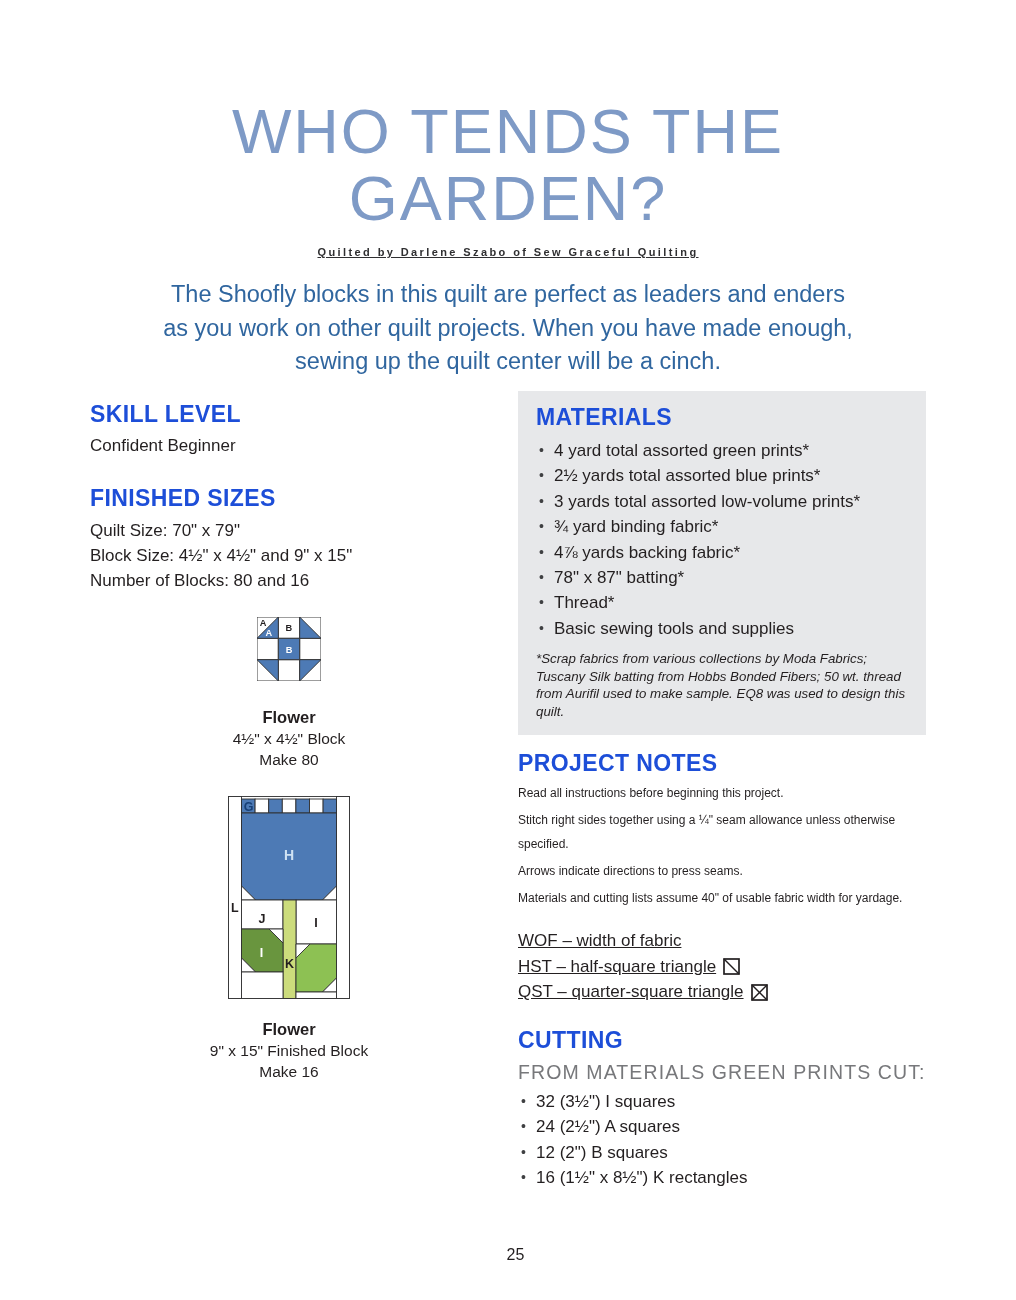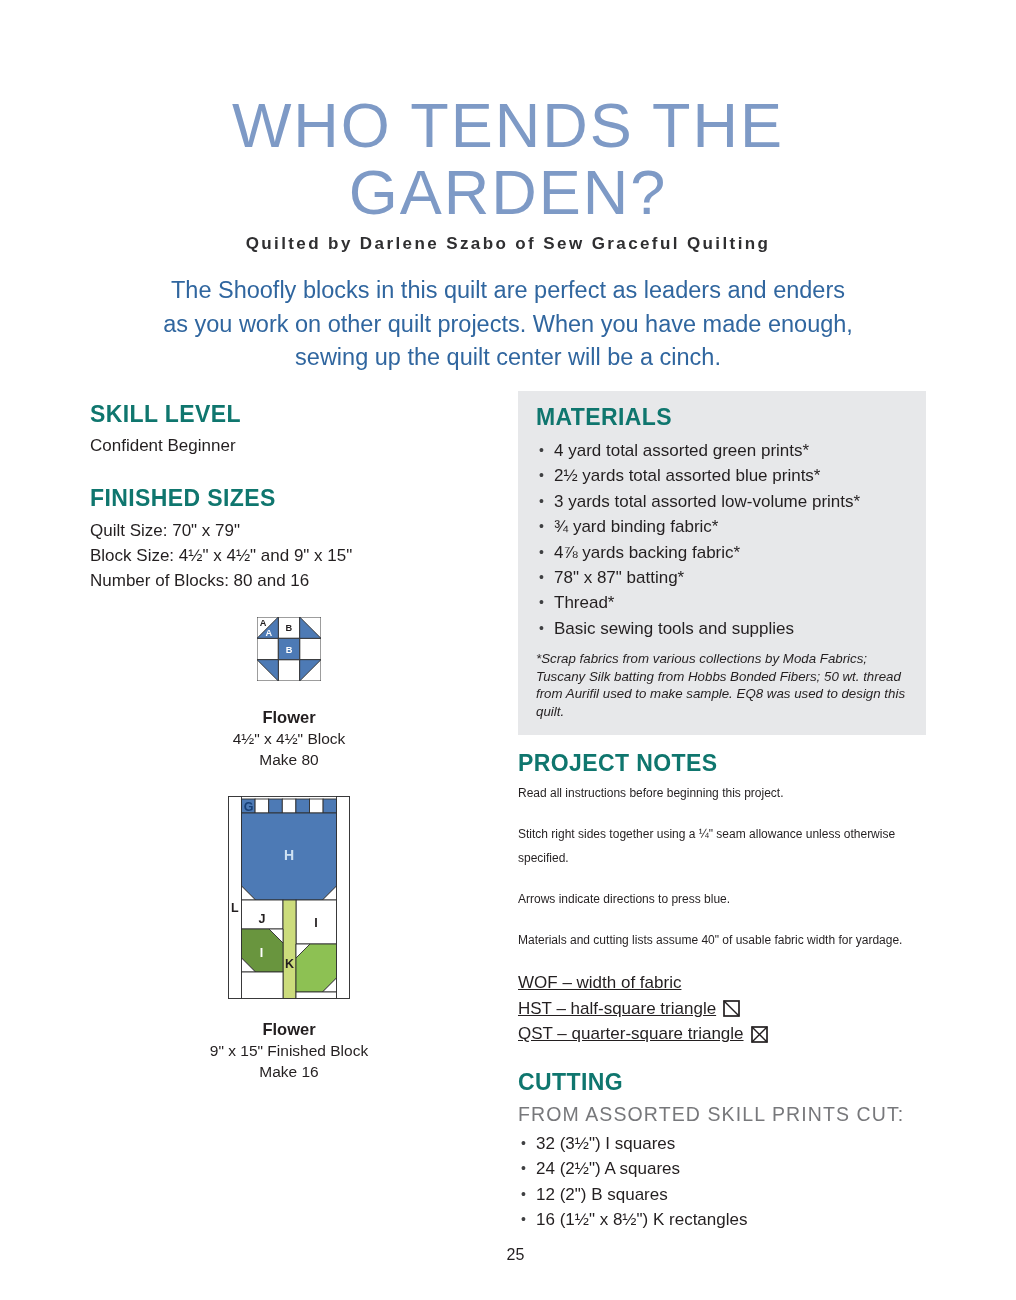--- a/index.html
+++ b/index.html
@@ -2,29 +2,29 @@
 <html><head>
 <meta charset="utf-8">
 <style>
   html,body{margin:0;padding:0;background:#ffffff;}
   .page{
     position:relative;width:1016px;height:1300px;margin:0 auto;background:#fff;
     font-family:"Liberation Sans", sans-serif;color:#231f20;overflow:hidden;
   }
   
   .header{position:absolute;top:84px;left:0;right:0;text-align:center;}
-  .title{margin:8px;font-weight:400;font-size:63px;line-height:67px;letter-spacing:2px;
+  .title{margin:14px;font-weight:400;font-size:63px;line-height:67px;letter-spacing:2px;
          color:#7e9ac6;}
   .title span{display:block;}
-  .credit{margin-top:0;font-size:17px;letter-spacing:2.4px;color:#2f2f31;font-weight:bold;}
+  .credit{margin-top:0;font-size:11px;letter-spacing:2.4px;color:#2f2f31;font-weight:bold;text-decoration:underline;}
   .intro{margin:20px auto 0;width:690px;font-size:23.5px;line-height:33.5px;color:#30669f;}
   
   .col-left{position:absolute;left:90px;top:401px;width:398px;}
   .col-right{position:absolute;left:518px;top:391px;width:408px;}
-  .section-heading{margin:0;font-size:23px;font-weight:bold;color:#0f766e;letter-spacing:.4px;}
+  .section-heading{margin:0;font-size:23px;font-weight:bold;color:#1d4ed8;letter-spacing:.4px;}
   .body-line{font-size:17px;line-height:25px;}
   .skill-value{margin-top:5px;}
   .sizes-block{margin-top:27px;}
   .sizes-lines{margin-top:6px;}
   
   .figure{text-align:center;}
   .figure-shoofly{margin-top:24px;}
   .figure-flower{margin-top:26px;}
   .figcaption{margin-top:22px;}
   .figure-flower .figcaption{margin-top:16px;}
@@ -33,21 +33,21 @@
   
   .materials-box{background:#e7e8ea;padding:13px 18px 15px 18px;}
   .bullet-list{margin:7px 0 0 0;padding:0;list-style:none;}
   .bullet-list li{position:relative;padding-left:18px;font-size:17px;line-height:25.4px;}
   .bullet-list li::before{content:"•";position:absolute;left:3px;top:0;font-size:14px;color:#3f4042;}
   .footnote{font-style:italic;font-size:13.3px;line-height:17.5px;margin-top:9px;color:#231f20;}
   
   .project-notes{margin-top:15px;}
   .project-notes p{margin:8px 0 0 0;font-size:12px;line-height:24px;}
   .project-notes p:first-of-type{margin-top:4px;}
-  .project-notes p + p{margin-top:17px;}
+  .project-notes p + p{margin-top:3px;}
   
   .abbrev-block{margin-top:18px;}
   .abbrev-line{display:flex;align-items:center;font-size:17px;line-height:25.5px;gap:7px;text-decoration:underline;}
   .abbrev-icon{width:17px;height:17px;flex:0 0 auto;}
   
   .cutting-block{margin-top:22px;}
   .cutting-sub{margin-top:7px;font-size:19.5px;letter-spacing:1.1px;color:#77787b;font-weight:400;}
   .cutting-block .bullet-list{margin-top:5px;}
   
   .page-number{position:absolute;left:0;right:0;bottom:36px;text-align:center;font-size:16px;padding-left:15px;}
@@ -188,21 +188,21 @@
         <li>Thread*</li>
         <li>Basic sewing tools and supplies</li>
       </ul>
       <div class="footnote">*Scrap fabrics from various collections by Moda Fabrics; Tuscany Silk batting from Hobbs Bonded Fibers; 50 wt. thread from Aurifil used to make sample. EQ8 was used to design this quilt.</div>
     </div>
 
     <div class="project-notes">
       <h2 class="section-heading">PROJECT NOTES</h2>
       <p>Read all instructions before beginning this project.</p>
       <p>Stitch right sides together using a ¼" seam allowance unless otherwise specified.</p>
-      <p>Arrows indicate directions to press blue.</p>
+      <p>Arrows indicate directions to press seams.</p>
       <p>Materials and cutting lists assume 40" of usable fabric width for yardage.</p>
     </div>
 
     <div class="abbrev-block">
       <div class="abbrev-line">
         <span>WOF – width of fabric</span>
       </div>
       <div class="abbrev-line">
         <span>HST – half-square triangle</span>
         <svg class="abbrev-icon" viewBox="0 0 17 17">
@@ -215,21 +215,21 @@
         <svg class="abbrev-icon" viewBox="0 0 17 17">
           <rect x="1" y="1" width="15" height="15" fill="none" stroke="#231f20" stroke-width="1.7"></rect>
           <line x1="1" y1="1" x2="16" y2="16" stroke="#231f20" stroke-width="1.4"></line>
           <line x1="16" y1="1" x2="1" y2="16" stroke="#231f20" stroke-width="1.4"></line>
         </svg>
       </div>
     </div>
 
     <div class="cutting-block">
       <h2 class="section-heading">CUTTING</h2>
-      <div class="cutting-sub">FROM ASSORTED SKILL PRINTS CUT:</div>
+      <div class="cutting-sub">FROM MATERIALS GREEN PRINTS CUT:</div>
       <ul class="bullet-list">
         <li>32 (3½") I squares</li>
         <li>24 (2½") A squares</li>
         <li>12 (2") B squares</li>
         <li>16 (1½" x 8½") K rectangles</li>
       </ul>
     </div>
   </section>
 
   <div class="page-number">25</div>

